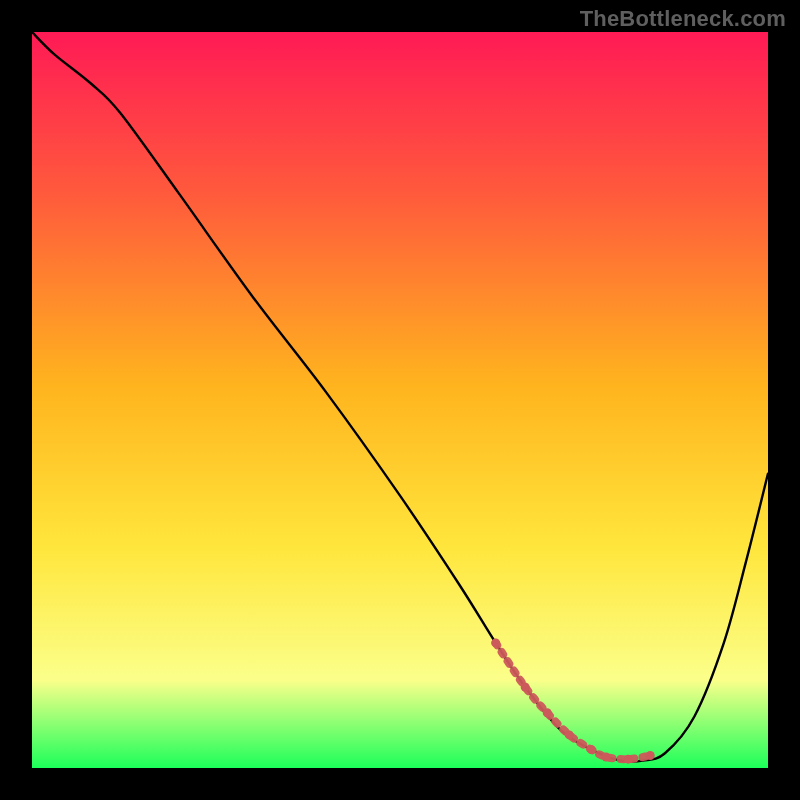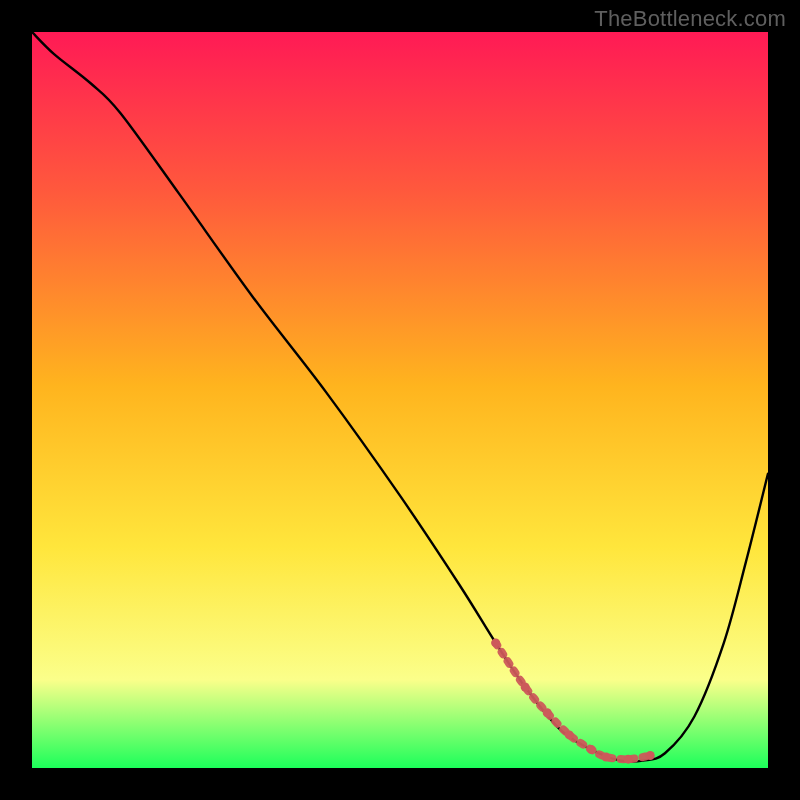--- a/index.html
+++ b/index.html
@@ -16,21 +16,21 @@
     width: 800px;
     height: 800px;
     background: #000;
   }
   .brand {
     position: absolute;
     top: 6px;
     right: 14px;
     color: #5f5f5f;
     font-size: 22px;
-    font-weight: 400;
+    font-weight: 700;
     z-index: 10;
     letter-spacing: 0.2px;
   }
   .plot {
     position: absolute;
     left: 32px;
     top: 32px;
     width: 736px;
     height: 736px;
   }

